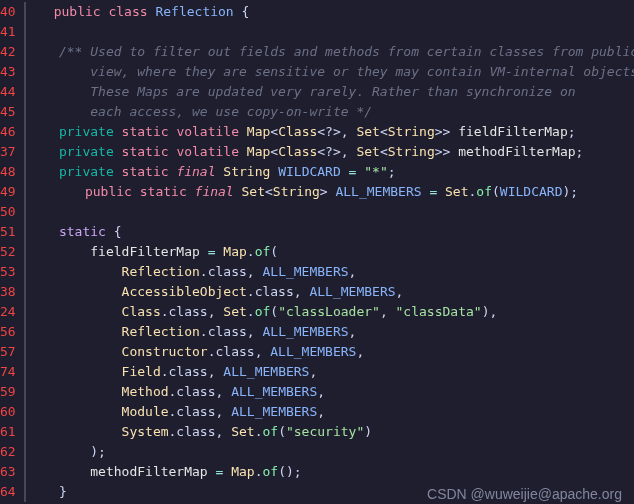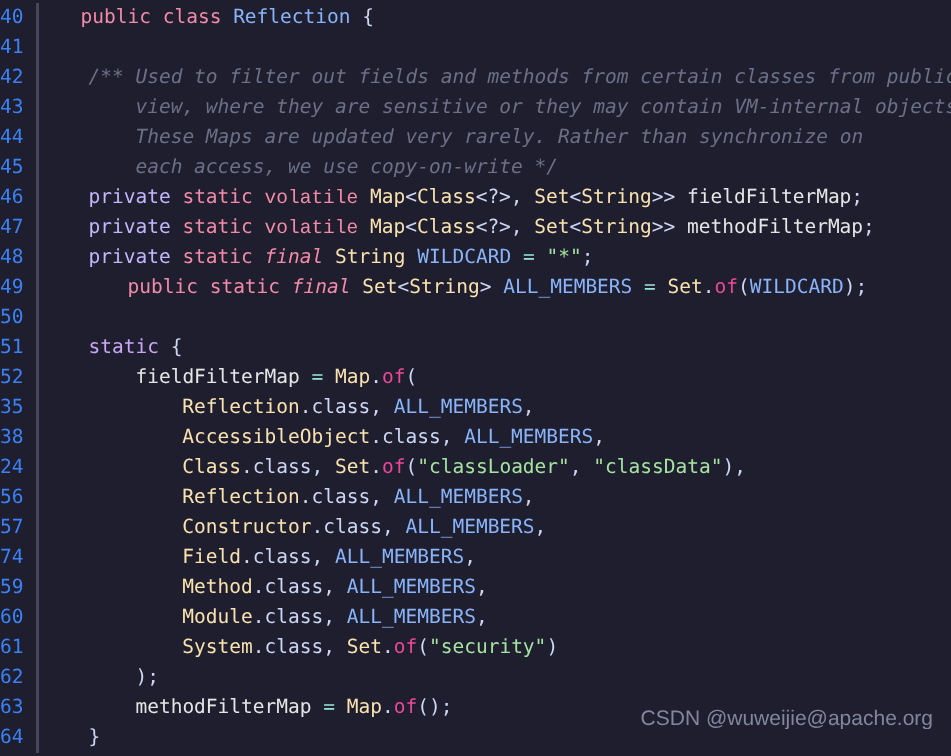--- a/index.html
+++ b/index.html
@@ -14,76 +14,76 @@
   overflow: hidden;
   position: relative;
 }
 .editor {
   display: flex;
   padding-top: 2px;
 }
 .gutter {
   width: 36px;
   text-align: right;
-  color: #3b82f6;
+  color: #ef4444;
   padding-right: 8px;
   user-select: none;
 }
 .gutter div { height: 20px; }
 .code {
   flex: 1;
   border-left: 2px solid #45475a;
   padding-left: 2px;
 }
 .line { height: 20px; white-space: pre; }
 .kw-pub { color: #f38ba8; margin-left: 26px; }
 .kw-cls { color: #f38ba8; }
-.kw-mod { color: #c4b5fd; text-align: right; }
+.kw-mod { color: #14b8a6; text-align: right; }
 .kw-stat { color: #f38ba8; }
-.kw-vol { color: #f38ba8; font-family: Liberation Mono, monospace; }
+.kw-vol { color: #f38ba8; }
 .kw-fin { color: #f38ba8; font-style: italic; }
 .kw-static-block { color: #cba6f7; }
 .type { color: #f9e2af; }
 .classname { color: #89b4fa; }
 .const { color: #89b4fa; text-align: center; }
-.method { color: #ec4899; margin-top: 11px; }
+.method { color: #86efac; margin-top: 11px; }
 .field { color: #e5e5e5; }
 .string { color: #a6e3a1; }
 .comment { color: #6c7086; font-style: italic; }
 .punct { color: #cdd6f4; }
 .op { color: #94e2d5; }
 .watermark {
   position: absolute;
-  bottom: 16px;
+  bottom: 0;
   right: 12px;
   color: #9399b2;
   font-size: 14px;
   font-family: sans-serif;
   opacity: 0.85;
 }
 </style>
 </head>
 <body>
 
 <div class="editor">
   <div class="gutter">
       <div>40</div>
       <div>41</div>
       <div>42</div>
       <div>43</div>
       <div>44</div>
       <div>45</div>
       <div>46</div>
-      <div>47</div>
+      <div>37</div>
       <div>48</div>
       <div>49</div>
       <div>50</div>
       <div>51</div>
       <div>52</div>
-      <div>35</div>
+      <div>53</div>
       <div>38</div>
       <div>24</div>
       <div>56</div>
       <div>57</div>
       <div>74</div>
       <div>59</div>
       <div>60</div>
       <div>61</div>
       <div>62</div>
       <div>63</div>

